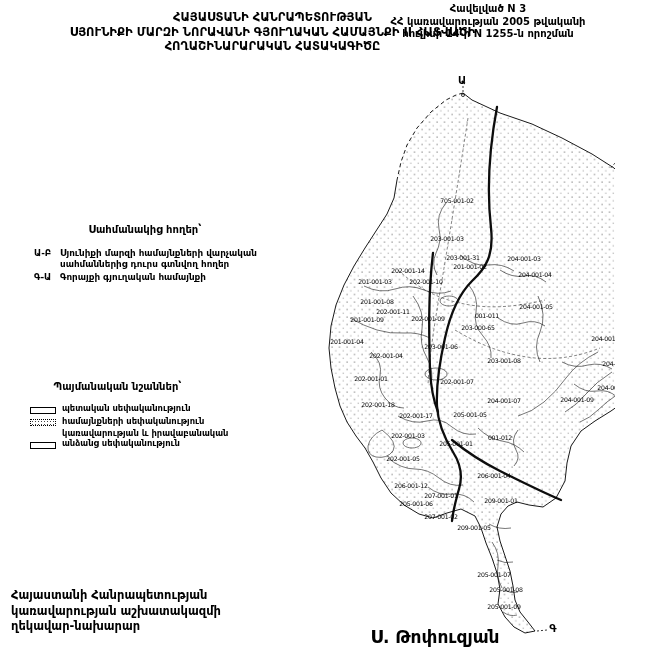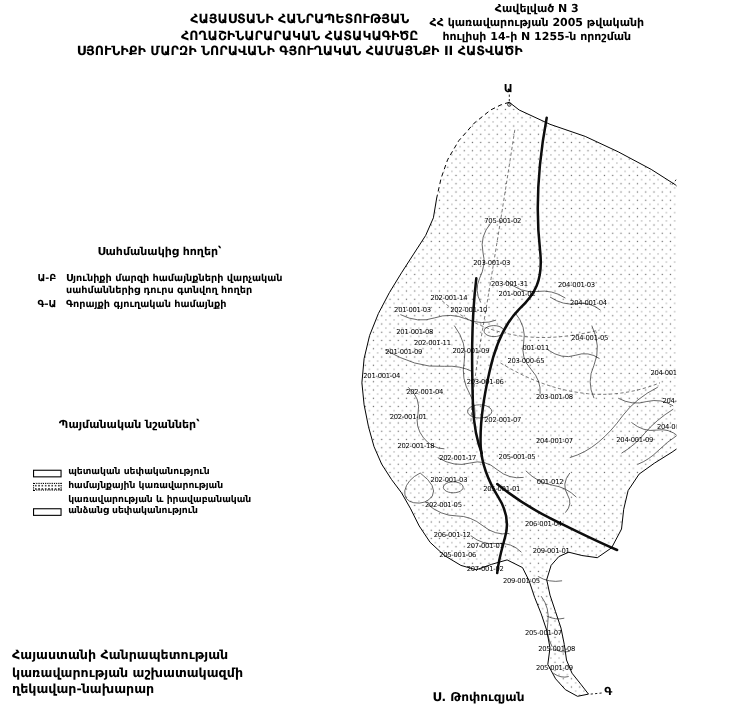--- a/index.html
+++ b/index.html
@@ -18,33 +18,33 @@
     font-size:11.5px;font-weight:bold;line-height:1.28;
   }
   
   .adjacent{position:absolute;top:224px;left:34px;width:262px;font-weight:bold;}
   .adjacent .heading{text-align:center;font-size:10px;margin:0 40px 13px 0;}
   .adjacent .row{display:flex;font-size:8.8px;line-height:1.3;margin-bottom:1px;}
   .adjacent .code{flex:0 0 26px;}
   .adjacent .txt{flex:1;max-width:208px;}
   
   .legend{position:absolute;top:381px;left:30px;width:235px;font-weight:bold;}
-  .legend .heading{font-size:10px;text-align:center;margin:0 60px 32px 0;}
+  .legend .heading{font-size:10px;text-align:center;margin:0 60px 12px 0;}
   .legend .row{display:flex;align-items:flex-end;font-size:8.4px;line-height:1.15;margin-bottom:3px;}
   .sw{flex:0 0 26px;height:7px;margin:1px 6px 0 0;border:1px solid #000;background:#fff;box-sizing:border-box;}
   .sw.community{
     border:1px dotted #000;
     background-image:radial-gradient(#444 25%,transparent 30%);
     background-size:3px 3px;
   }
   .legend .lbl{flex:1;}
   
   .official{position:absolute;top:588px;left:11px;font-size:11.5px;font-weight:bold;line-height:1.35;white-space:nowrap;}
   
-  .signature{position:absolute;top:627px;left:355px;width:160px;text-align:center;font-size:11px;font-weight:bold;}
+  .signature{position:absolute;top:627px;left:355px;width:160px;text-align:center;font-size:17px;font-weight:bold;}
   
   svg.map{position:absolute;left:0;top:0;width:671px;height:652px;}
   .plabel{font-family:"DejaVu Sans",sans-serif;font-size:6.2px;letter-spacing:-0.25px;text-anchor:middle;fill:#000;}
   .bmarker{font-family:"DejaVu Sans",sans-serif;font-size:10px;font-weight:bold;text-anchor:middle;fill:#000;}
   .thin{stroke:#1a1a1a;stroke-width:0.6;fill:none;}
   .boundary{stroke:#000;stroke-width:0.9;fill:none;stroke-linejoin:round;}
   .boundary.dashed{stroke-dasharray:4 3;}
   .connector{stroke:#000;stroke-width:0.8;fill:none;stroke-dasharray:2 2;}
   .river{stroke:#0d0d0d;stroke-width:2.3;fill:none;stroke-linecap:round;}
   .innerdash{stroke:#222;stroke-width:0.55;fill:none;stroke-dasharray:3 2.2;}
@@ -55,22 +55,22 @@
 <div class="page">
 
   <div class="appendix">
     <div>Հավելված N 3</div>
     <div>ՀՀ կառավարության 2005 թվականի</div>
     <div>հուլիսի 14-ի N 1255-ն որոշման</div>
   </div>
 
   <div class="title">
     <div>ՀԱՅԱՍՏԱՆԻ ՀԱՆՐԱՊԵՏՈՒԹՅԱՆ</div>
+    <div>ՍՅՈՒՆԻՔԻ ՄԱՐԶԻ ՆՈՐԱՎԱՆԻ ԳՅՈՒՂԱԿԱՆ ՀԱՄԱՅՆՔԻ  II ՀԱՏՎԱԾԻ</div>
     <div>ՀՈՂԱՇԻՆԱՐԱՐԱԿԱՆ ՀԱՏԱԿԱԳԻԾԸ</div>
-    <div>ՍՅՈՒՆԻՔԻ ՄԱՐԶԻ ՆՈՐԱՎԱՆԻ ԳՅՈՒՂԱԿԱՆ ՀԱՄԱՅՆՔԻ  II ՀԱՏՎԱԾԻ</div>
   </div>
 
   <div class="adjacent">
     <div class="heading">Սահմանակից հողեր՝</div>
     <div class="row">
       <span class="code">Ա-Բ</span>
       <span class="txt">Սյունիքի մարզի համայնքների վարչական սահմաններից դուրս գտնվող հողեր</span>
     </div>
     <div class="row">
       <span class="code">Գ-Ա</span>
@@ -79,21 +79,21 @@
   </div>
 
   <div class="legend">
     <div class="heading">Պայմանական նշաններ՝</div>
     <div class="row">
       <span class="sw state"></span>
       <span class="lbl">պետական սեփականություն</span>
     </div>
     <div class="row">
       <span class="sw community"></span>
-      <span class="lbl">համայնքային կառավարության</span>
+      <span class="lbl">համայնքների սեփականություն</span>
     </div>
     <div class="row">
       <span class="sw private"></span>
       <span class="lbl">կառավարության և իրավաբանական անձանց սեփականություն</span>
     </div>
   </div>
 
   <div class="official">
     <div>Հայաստանի Հանրապետության</div>
     <div>կառավարության աշխատակազմի</div>

